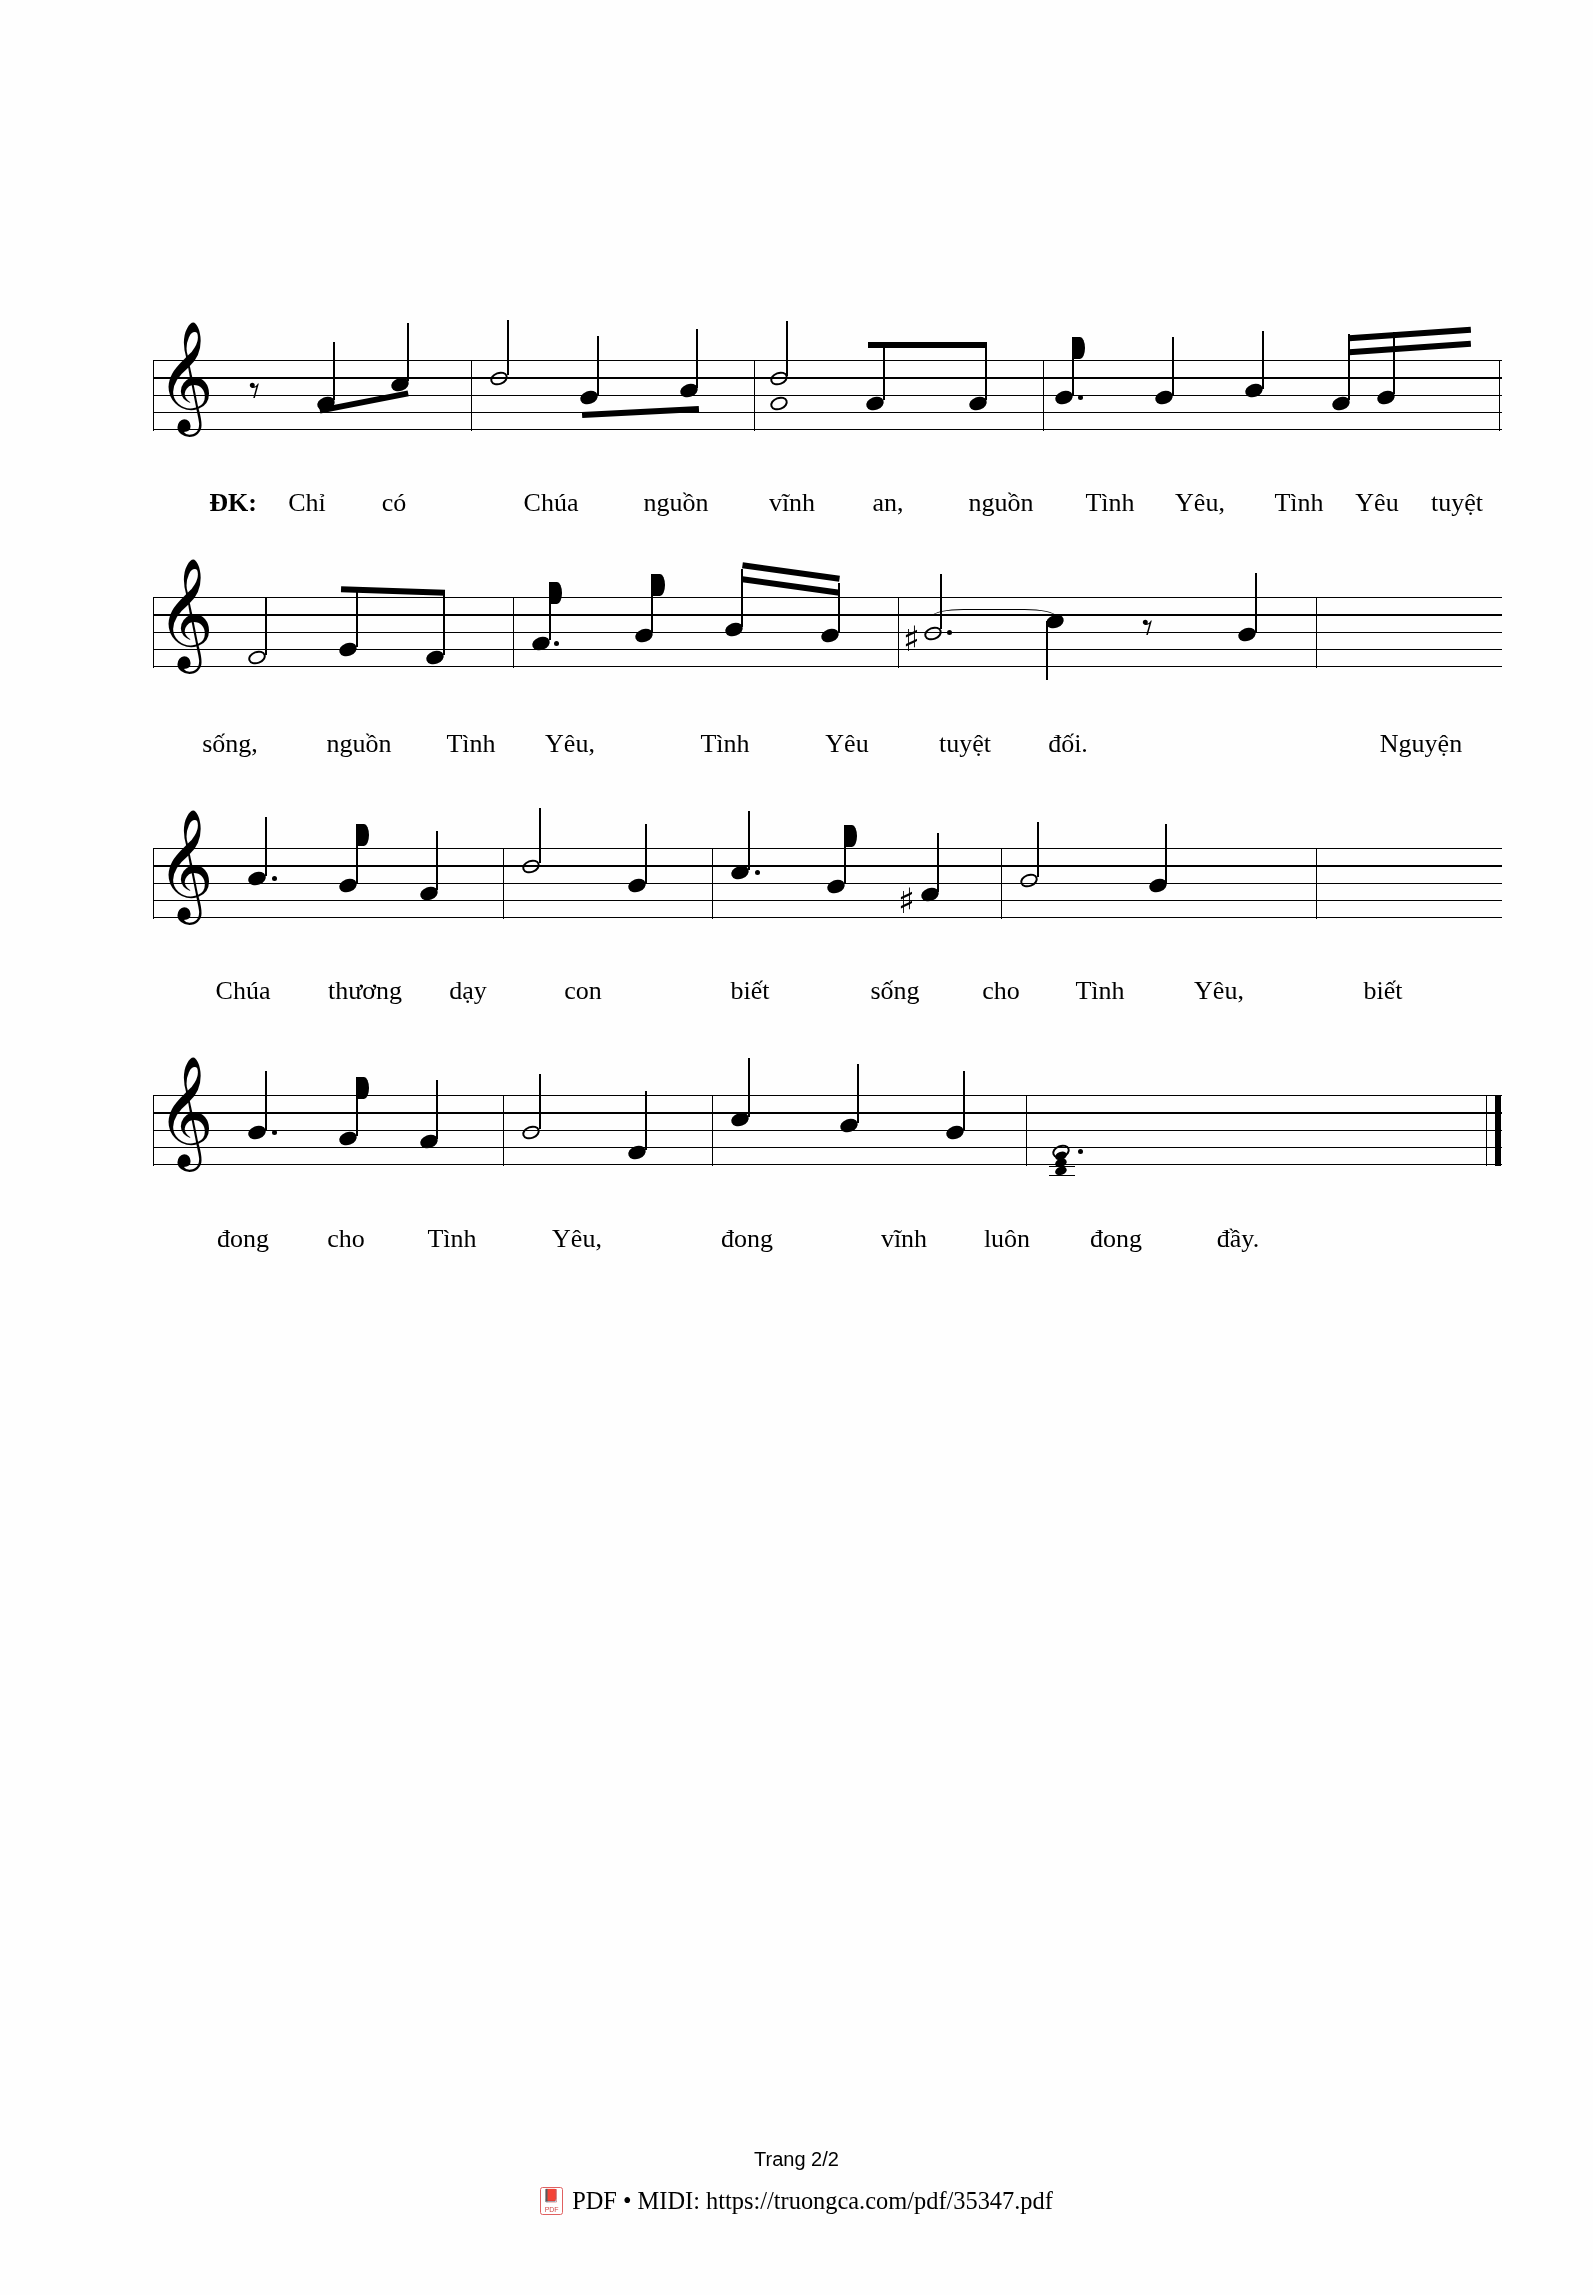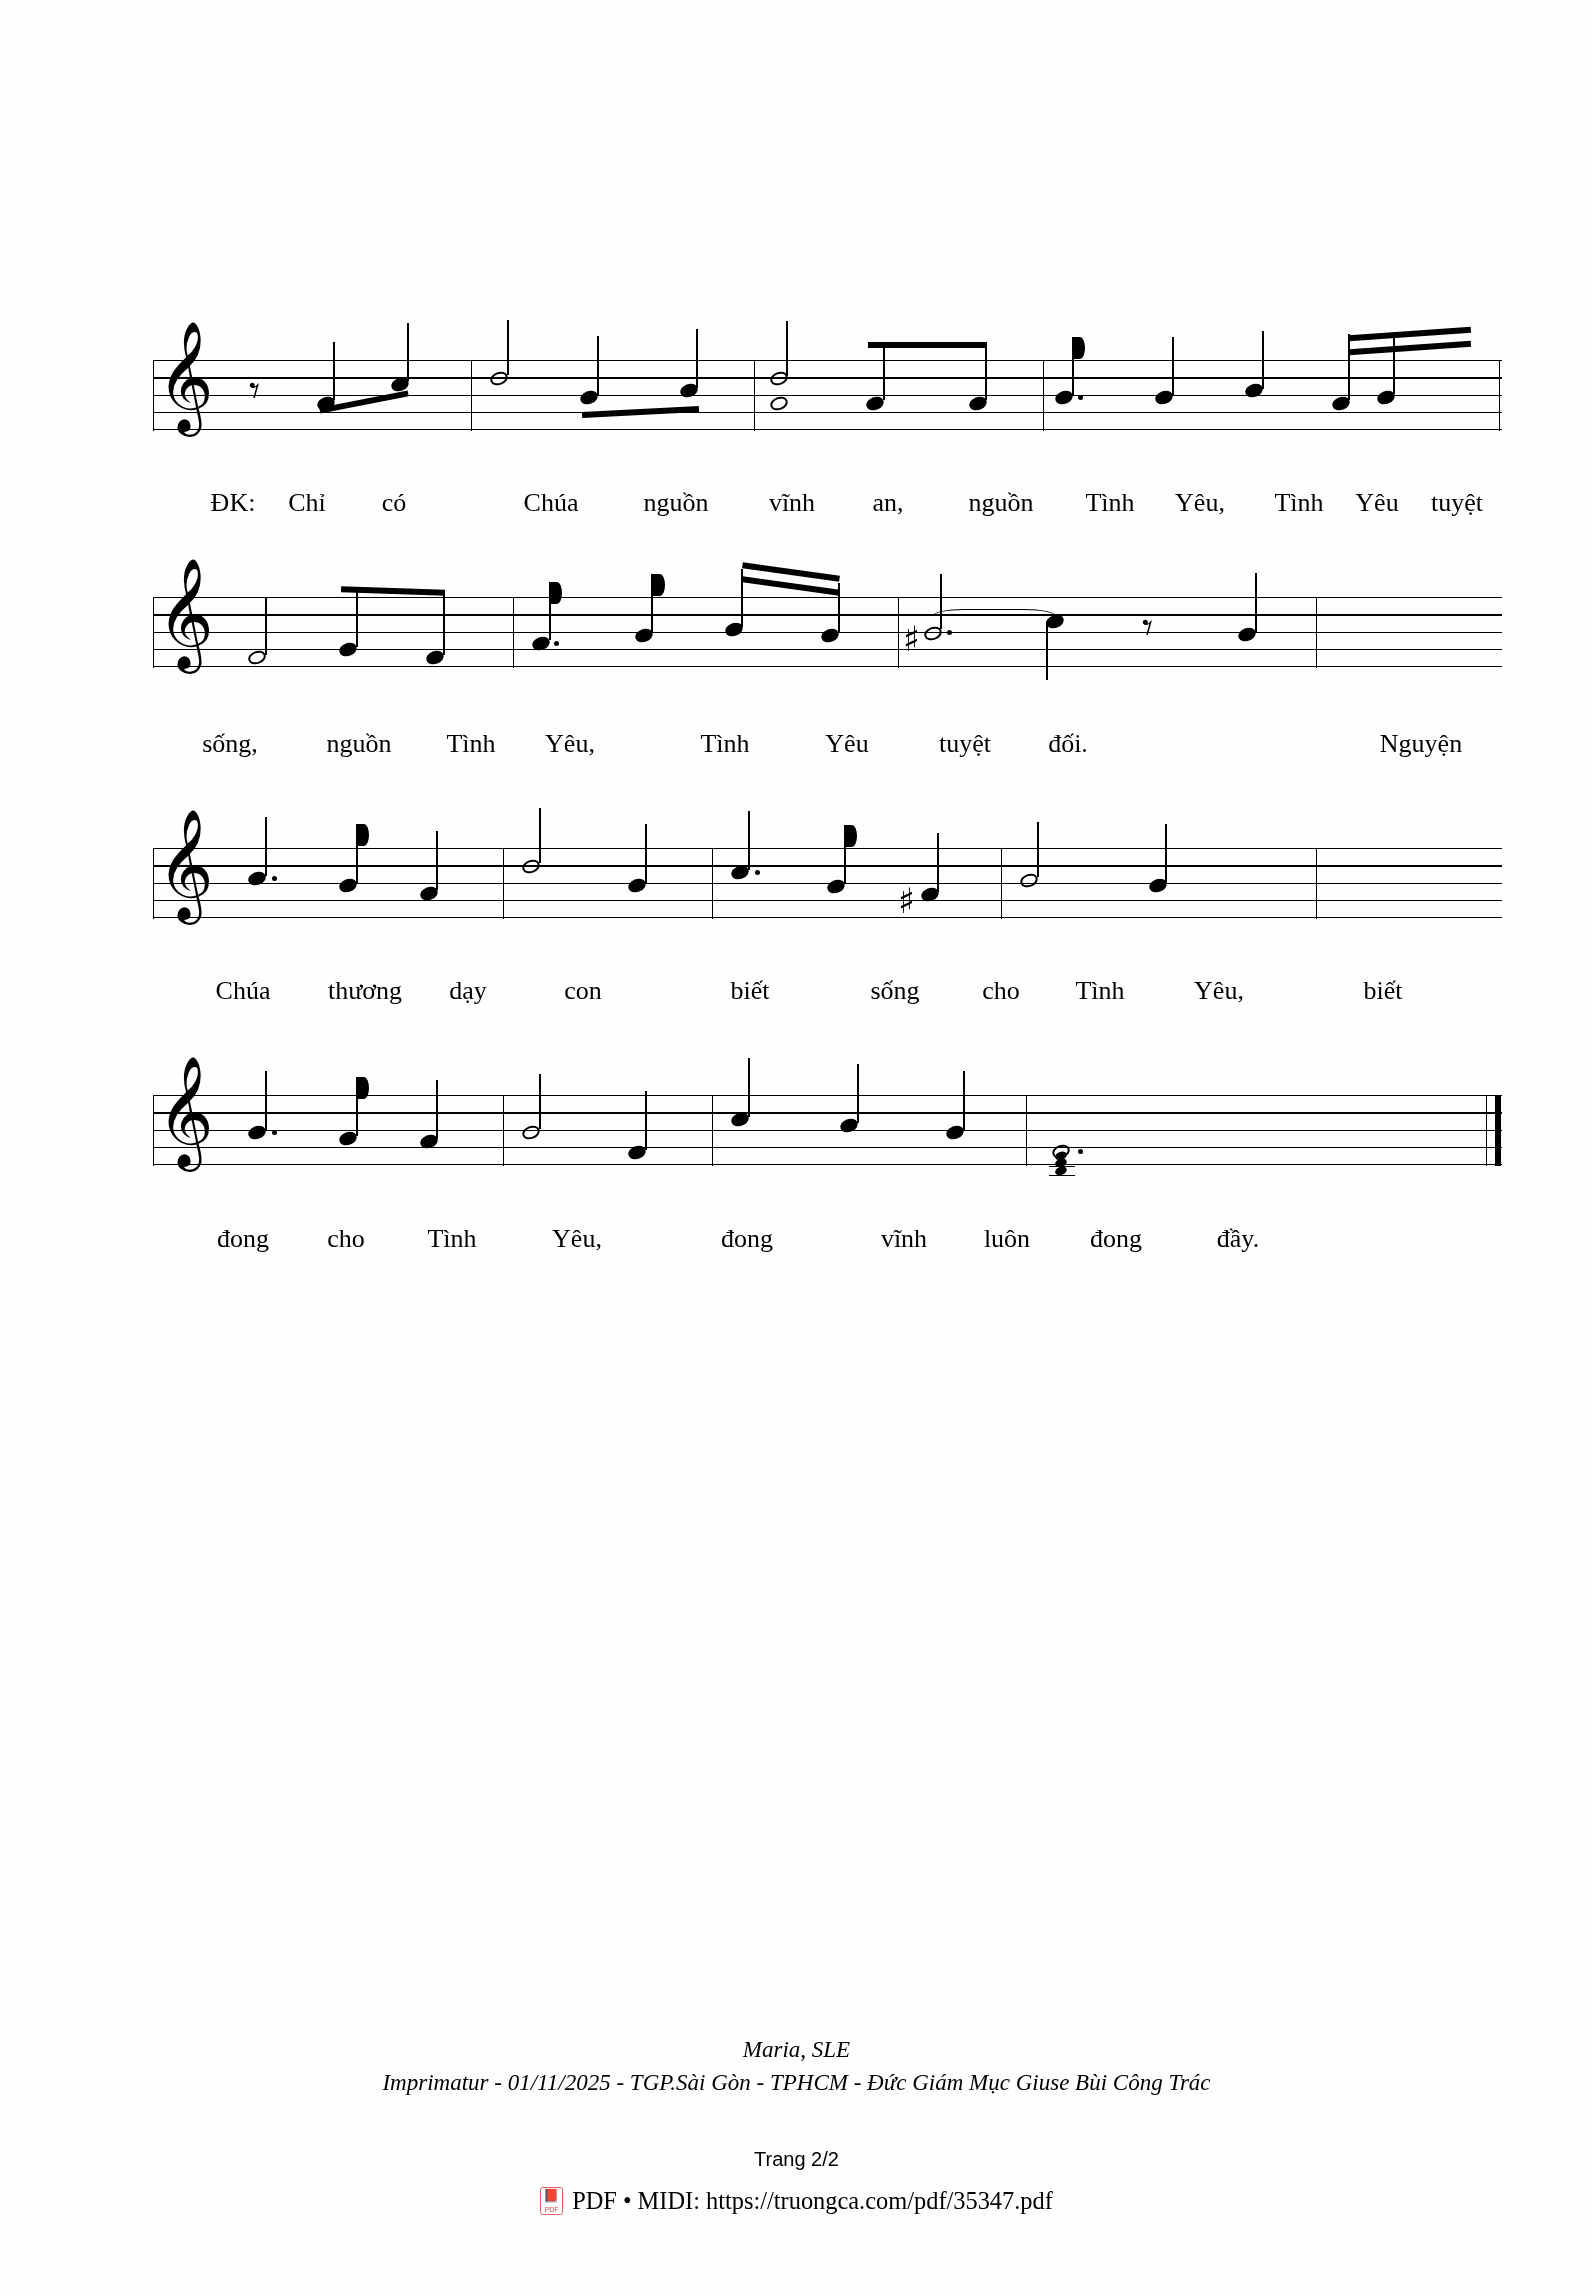--- a/index.html
+++ b/index.html
@@ -139,21 +139,21 @@
     font-size: 26px;
     font-family: "Liberation Serif", serif;
     white-space: nowrap;
   }
   .lyrics span.syl {
     position: absolute;
     transform: translateX(-50%);
   }
   .lyrics span.lbl {
     position: absolute;
-    font-weight: normal;
+    font-weight: bold;
     transform: translateX(-50%);
   }
 
   
   .footer {
     position: absolute;
     left: 0;
     width: 100%;
     text-align: center;
   }
@@ -489,24 +489,20 @@
     <span class="syl" style="left:193px;">cho</span>
     <span class="syl" style="left:299px;">Tình</span>
     <span class="syl" style="left:424px;">Yêu,</span>
     <span class="syl" style="left:594px;">đong</span>
     <span class="syl" style="left:751px;">vĩnh</span>
     <span class="syl" style="left:854px;">luôn</span>
     <span class="syl" style="left:963px;">đong</span>
     <span class="syl" style="left:1085px;">đầy.</span>
   </div>
 
-  <div class="footer" style="top:2033px;">
-    <div class="italic">Maria, SLE</div>
-    <div class="italic">Imprimatur - 01/11/2025 - TGP.Sài Gòn - TPHCM - Đức Giám Mục Giuse Bùi Công Trác</div>
-  </div>
 
   <div class="footer" style="top:2148px;">
     <span class="page-num">Trang 2/2</span>
   </div>
 
   <div class="footer" style="top:2187px;">
     <div class="pdf-line">
       <span class="pdf-badge">
         <span class="pdf-a">📕</span>
         <span class="pdf-t">PDF</span>

